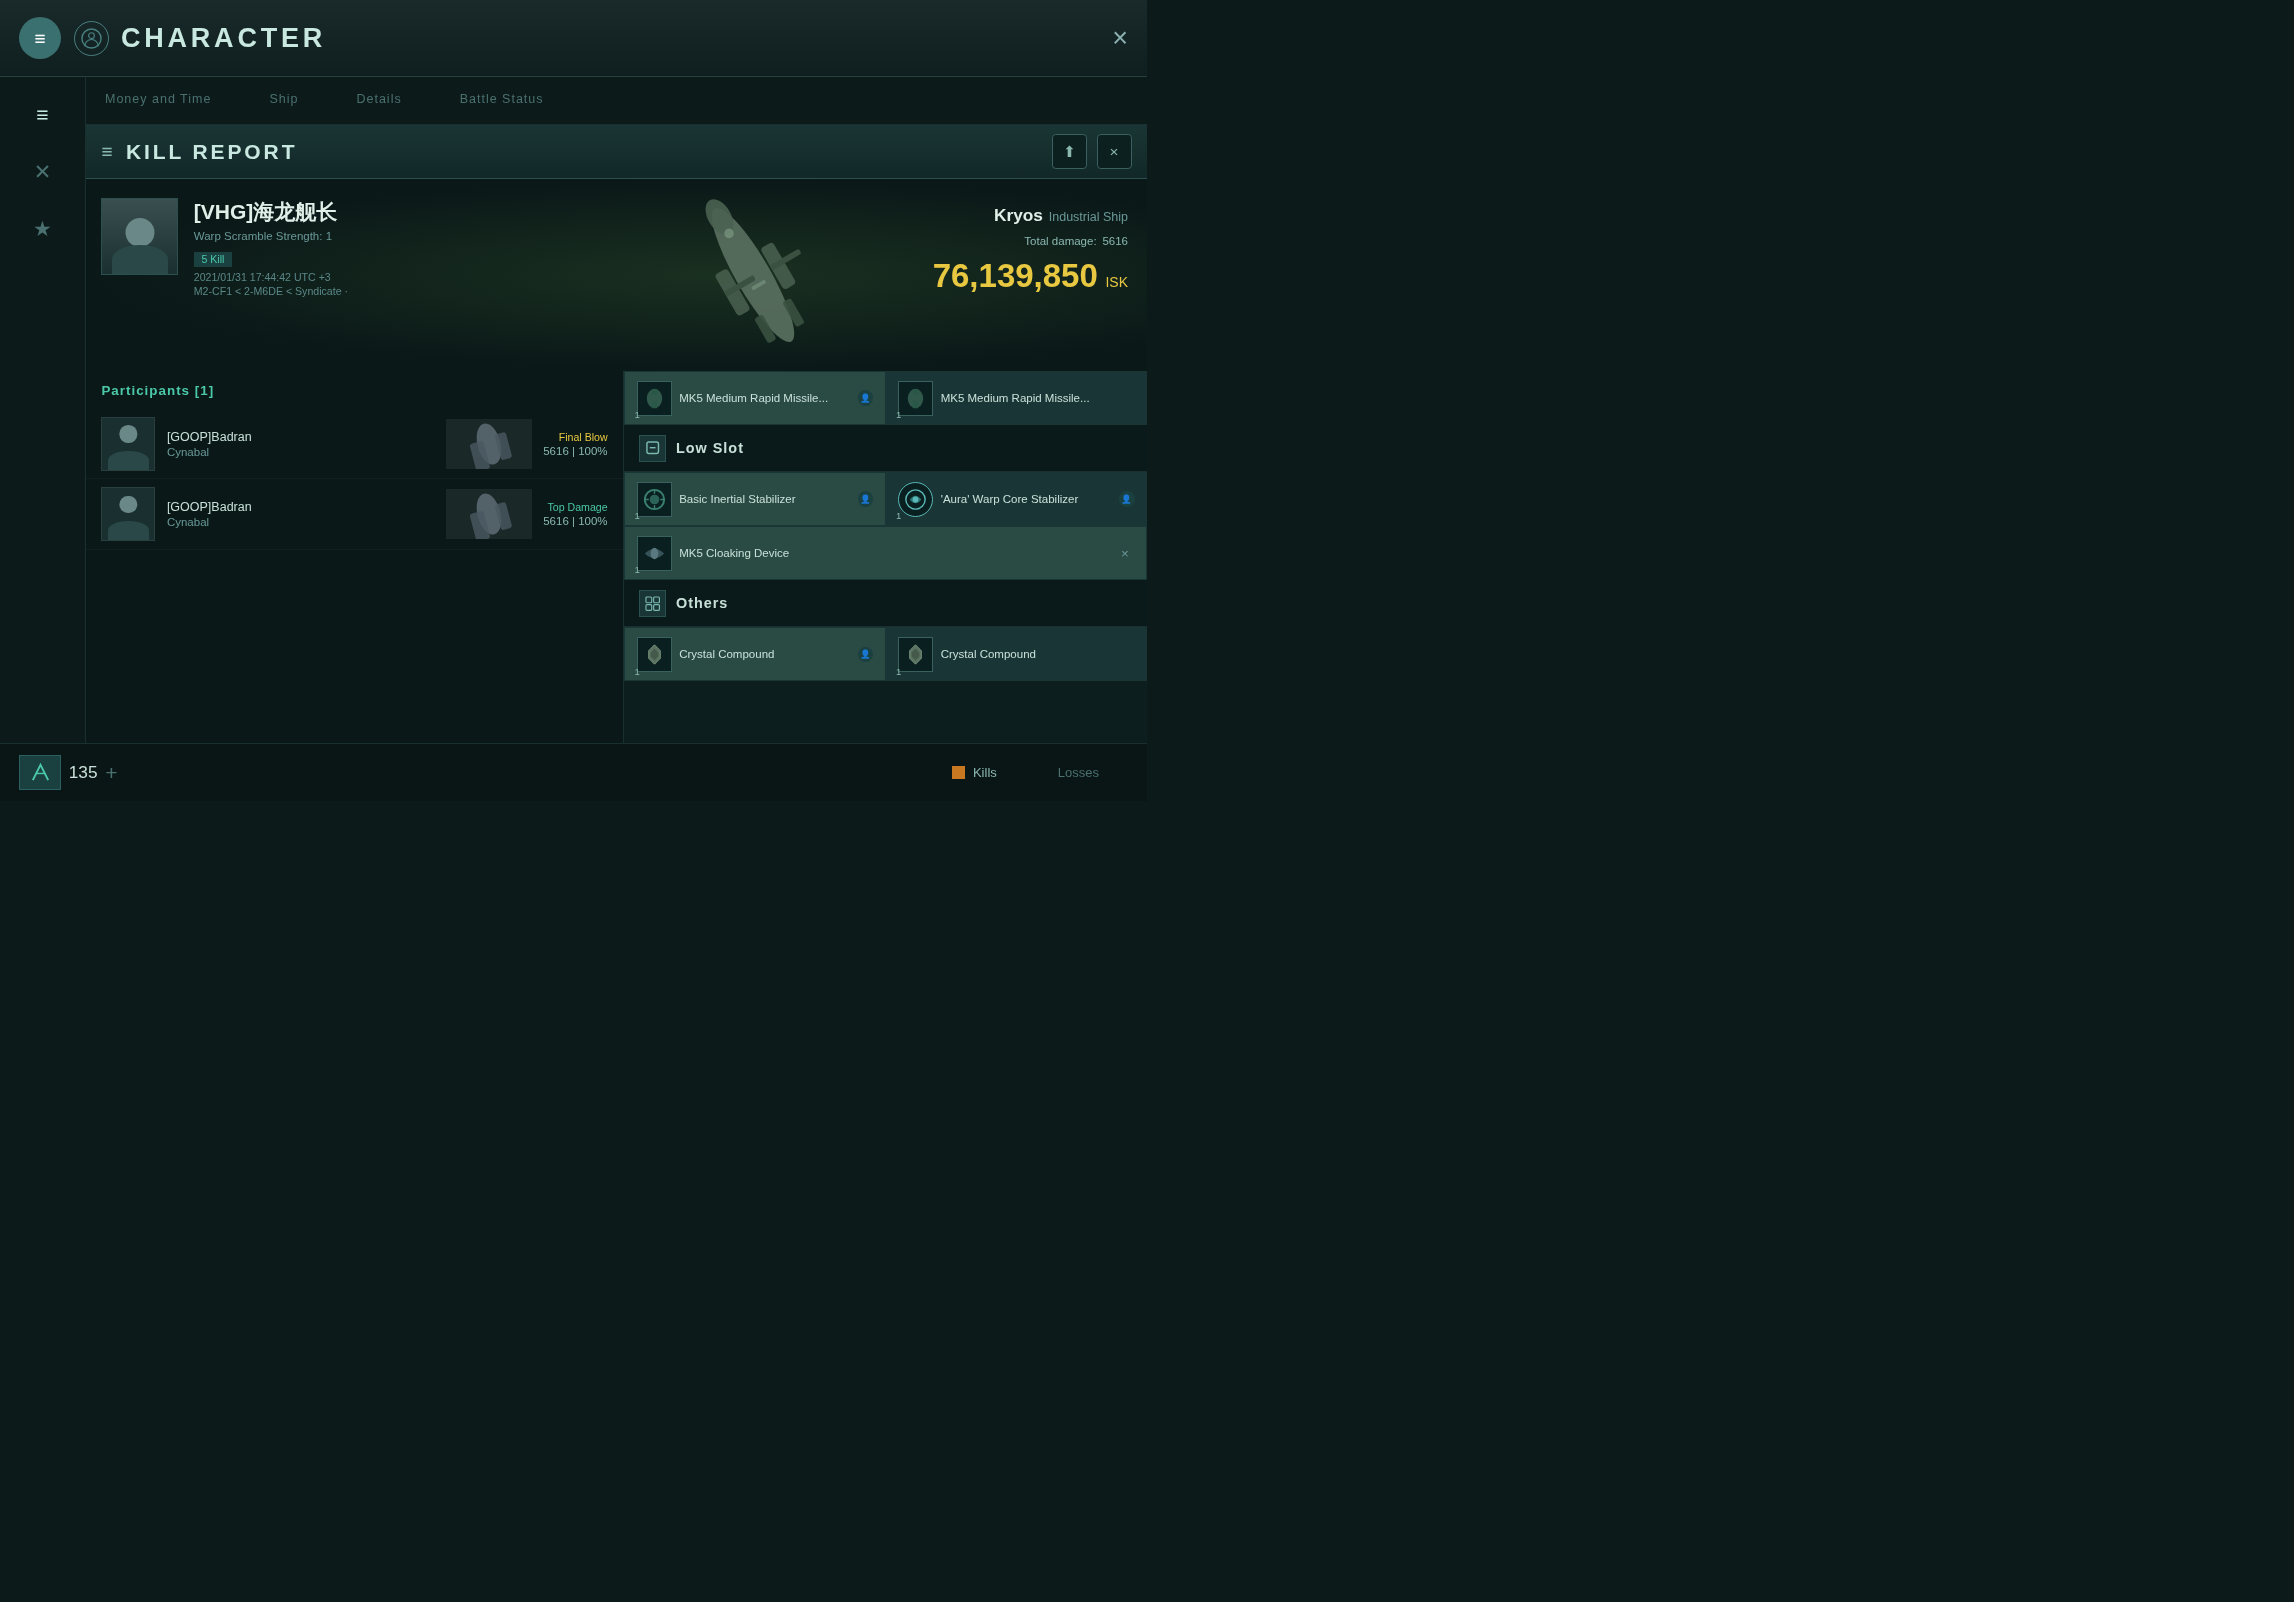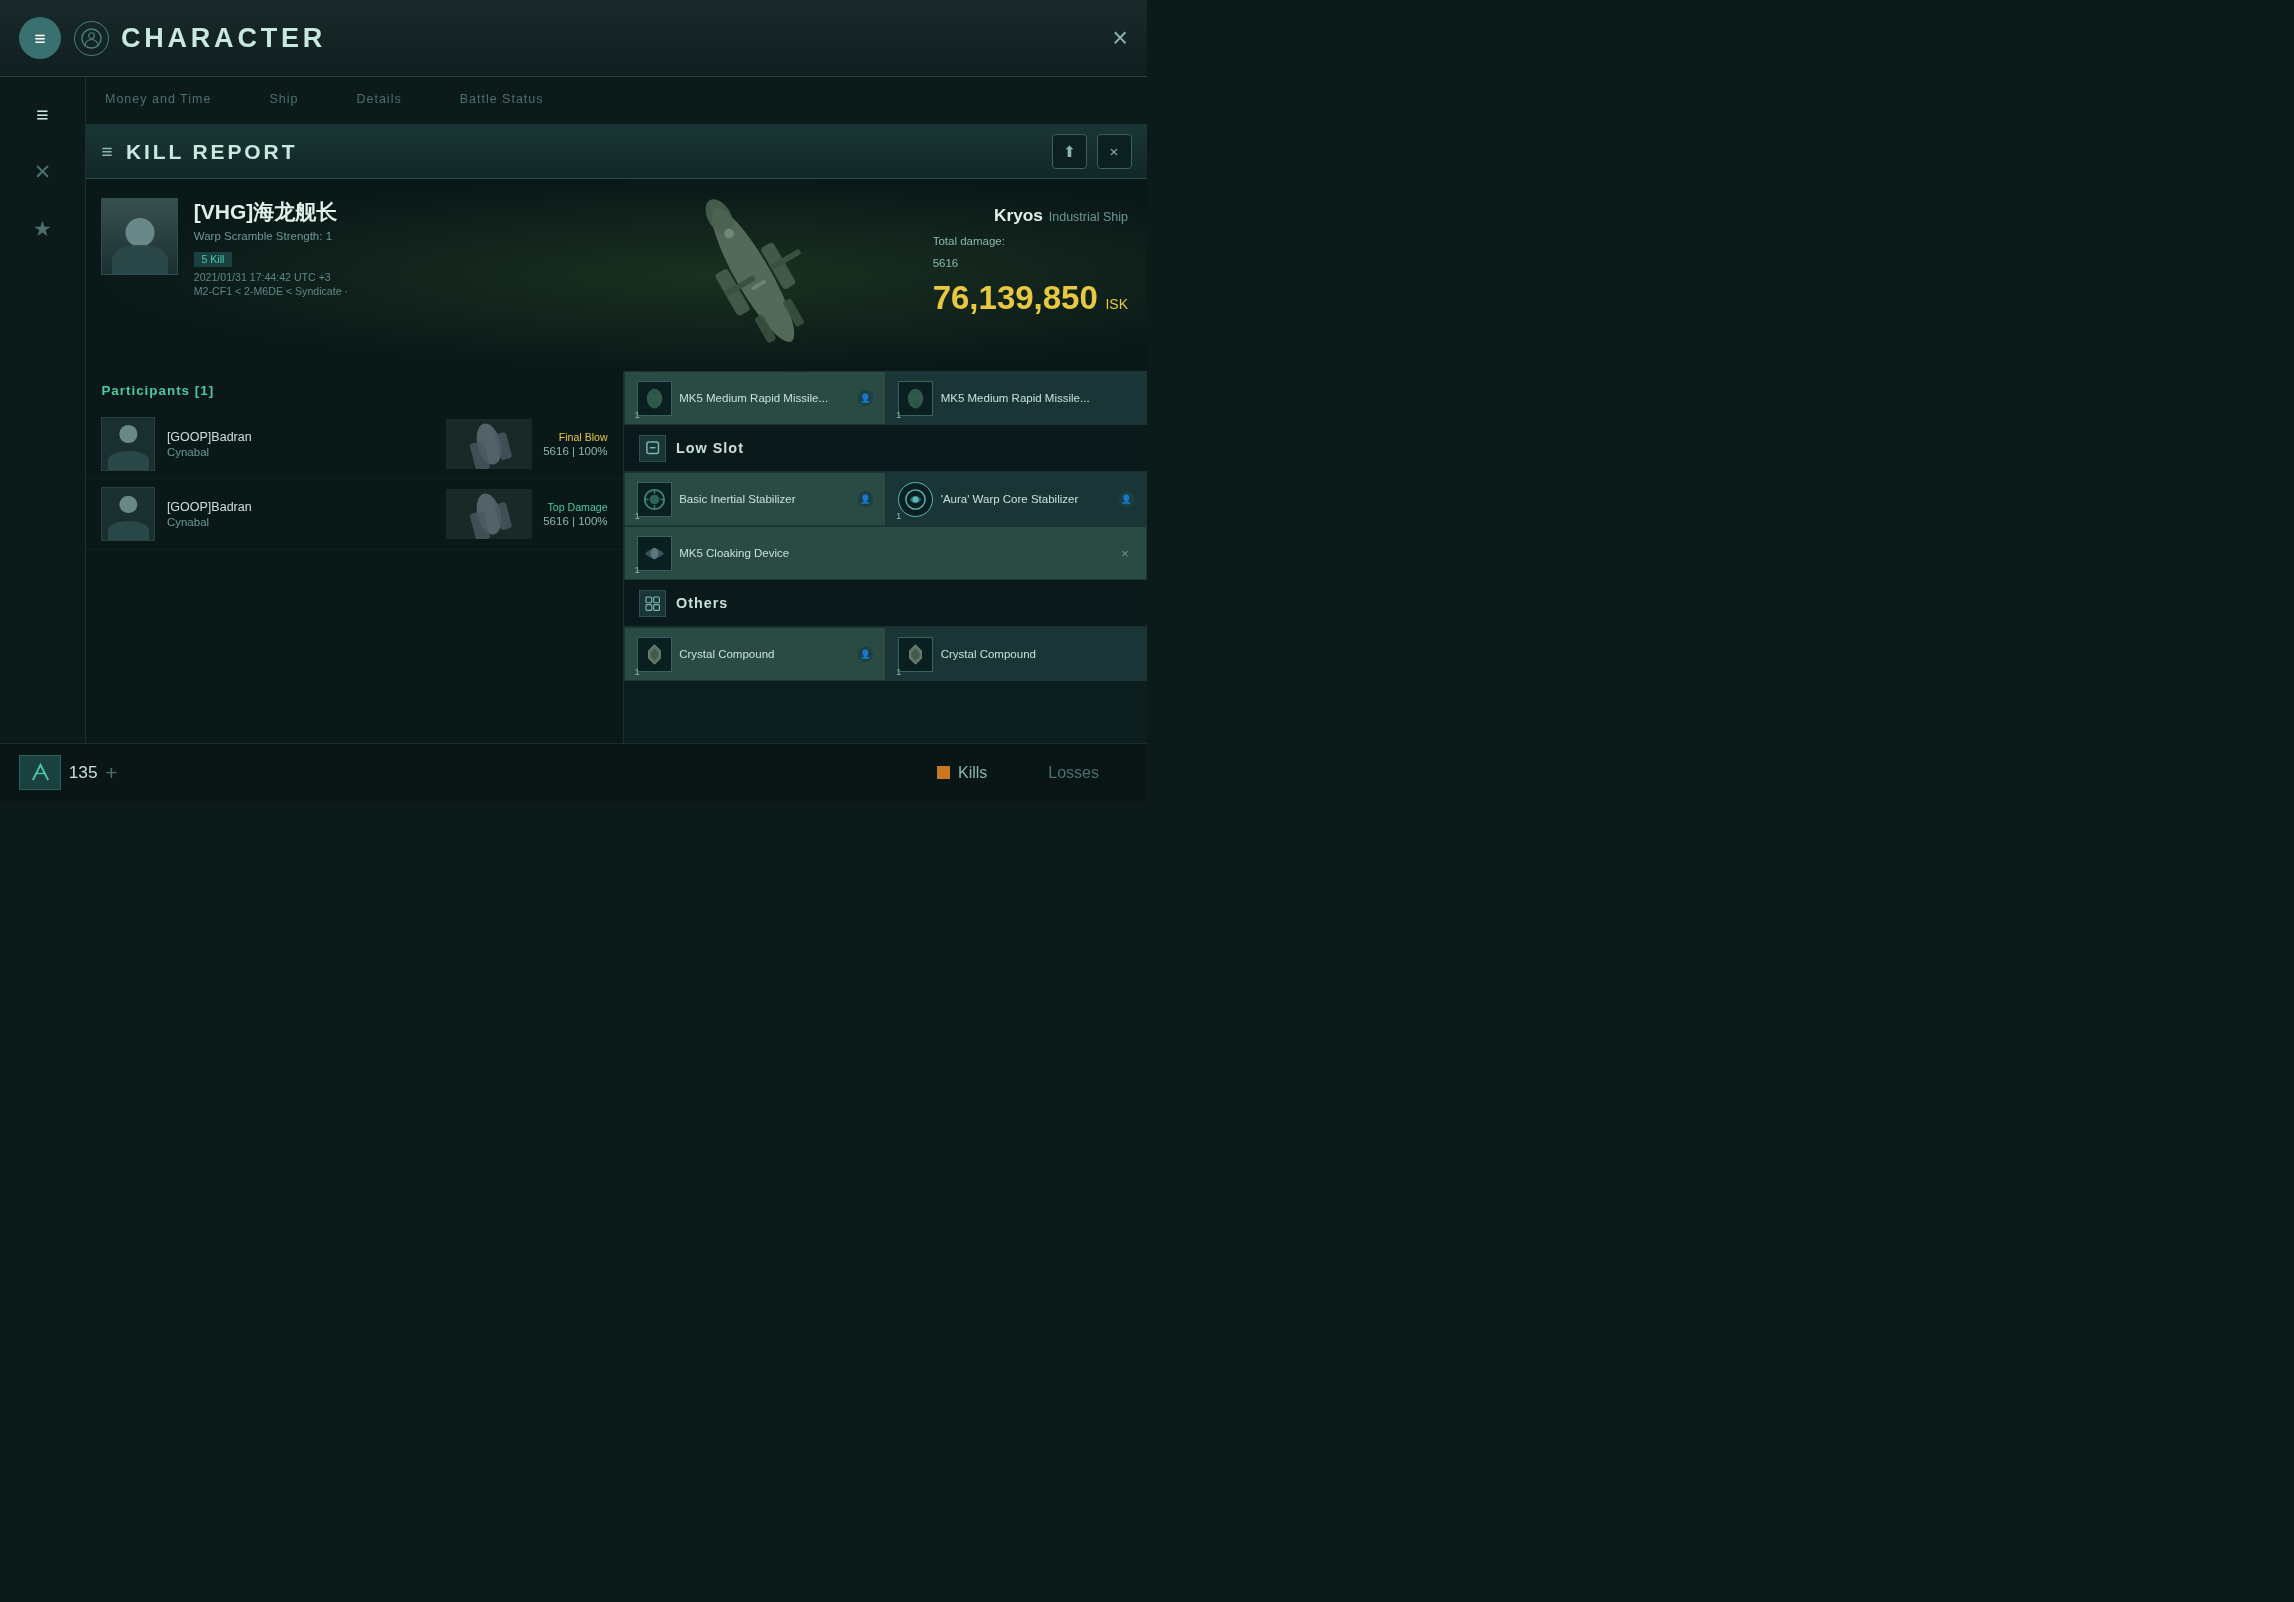--- a/index.html
+++ b/index.html
@@ -493,21 +493,21 @@
       display: flex;
       align-items: center;
       gap: 7.7px;
       margin-left: auto;
     }
     .footer-color-box {
       width: 13.4px; height: 13.4px;
       background: #c87820;
     }
     .footer-tab-label {
-      font-size: 16px;
+      font-size: 13px;
       color: #8ab8b0;
       cursor: pointer;
       margin-right: 29px;
     }
     .footer-tab-label.inactive { color: #4a7070; padding-left: 32px; }
 
     
     ::-webkit-scrollbar { width: 3.8px; }
     ::-webkit-scrollbar-track { background: #0a1818; }
     ::-webkit-scrollbar-thumb { background: #2a5050; border-radius: 1.9px; }
@@ -606,21 +606,21 @@
               <rect x="-8" y="10" width="16" height="4" rx="1" fill="#7a9880" opacity="0.6"></rect>
             </g>
           </svg>
         </div>
 
         <div class="ship-stats">
           <div style="display:flex; align-items:baseline; gap:5.8px; justify-content:flex-end;">
             <span class="ship-name-label">Kryos</span>
             <span class="ship-type-label">Industrial Ship</span>
           </div>
-          <div style="display:flex; align-items:baseline; gap:5.8px; justify-content:flex-end; margin-top:3.8px;flex-direction:column;">
+          <div style="display:flex; align-items:baseline; gap:5.8px; justify-content:flex-end; margin-top:3.8px;">
             <span class="damage-label">Total damage:</span>
             <span class="damage-label">5616</span>
           </div>
           <div style="display:flex; align-items:baseline; gap:3.8px; justify-content:flex-end; margin-top:5.8px;">
             <span class="isk-value">76,139,850</span>
             <span class="isk-unit">ISK</span>
           </div>
         </div>
       </div>
 

